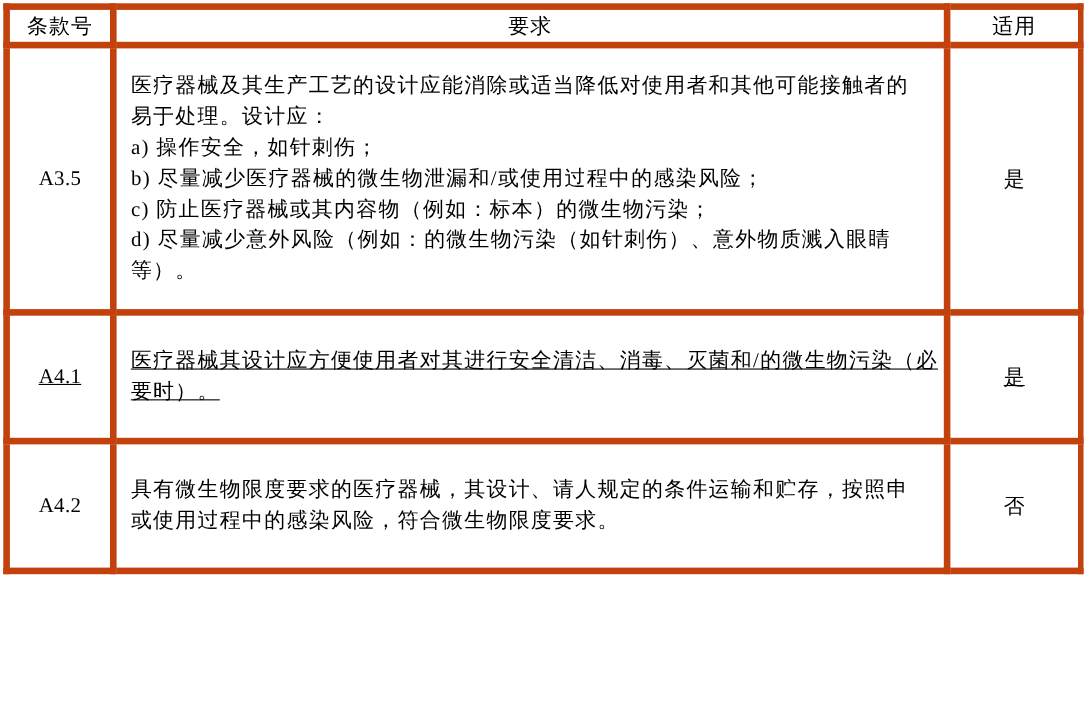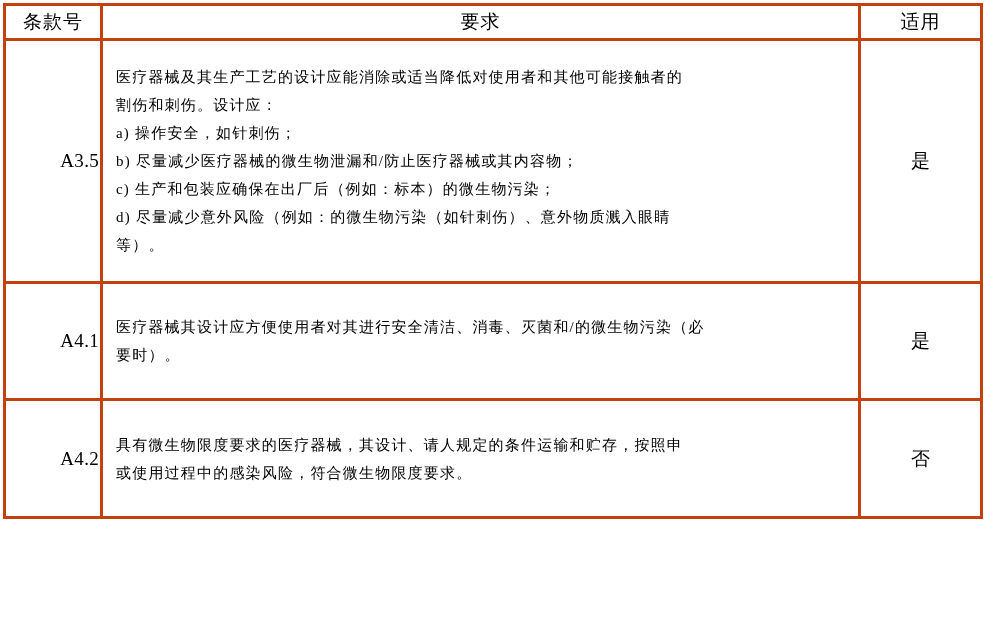--- a/index.html
+++ b/index.html
@@ -21,49 +21,49 @@
   table.req-table {
     position: absolute;
     left: 3px;
     top: 3px;
     width: 977px;
     border-collapse: collapse;
     table-layout: fixed;
   }
   table.req-table th,
   table.req-table td {
-    border: 3px solid #c2410c;
+    border: 6px solid #c2410c;
     vertical-align: middle;
     overflow: hidden;
     background: #ffffff;
   }
   col.c-clause { width: 97px; }
   col.c-req    { width: 758px; }
   col.c-app    { width: 122px; }
 
   tr.header-row { height: 35px; }
   tr.row-a35    { height: 243px; }
   tr.row-a4     { height: 120px; }
-  tr.row-a41    { height: 117px; }
+  tr.row-a41    { height: 117px; text-decoration: underline; }
   tr.row-a42    { height: 118px; }
 
   th.header-cell {
     font-weight: normal;
     font-size: 19px;
     letter-spacing: 1px;
     text-align: center;
   }
   td.clause-cell {
-    text-align: right;
+    text-align: center;
     font-size: 19px;
     letter-spacing: 0.3px;
   }
   td.req-cell {
     padding: 4px 10px 4px 13px;
-    font-size: 15px;
+    font-size: 19px;
   }
   td.app-cell {
     text-align: center;
     font-size: 19px;
   }
   .req-line {
     line-height: 28px;
     letter-spacing: 1.2px;
     white-space: nowrap;
   }
@@ -83,24 +83,24 @@
         <th class="header-cell">条款号</th>
         <th class="header-cell">要求</th>
         <th class="header-cell">适用</th>
       </tr>
     </thead>
     <tbody>
       <tr class="row-a35">
         <td class="clause-cell">A3.5</td>
         <td class="req-cell">
           <div class="req-line">医疗器械及其生产工艺的设计应能消除或适当降低对使用者和其他可能接触者的</div>
-          <div class="req-line">割伤和刺伤。设计应：</div>
+          <div class="req-line">易于处理。设计应：</div>
           <div class="req-line">a) 操作安全，如针刺伤；</div>
-          <div class="req-line">b) 尽量减少医疗器械的微生物泄漏和/防止医疗器械或其内容物；</div>
-          <div class="req-line">c) 生产和包装应确保在出厂后（例如：标本）的微生物污染；</div>
+          <div class="req-line">b) 尽量减少医疗器械的微生物泄漏和/或使用过程中的感染风险；</div>
+          <div class="req-line">c) 防止医疗器械或其内容物（例如：标本）的微生物污染；</div>
           <div class="req-line">d) 尽量减少意外风险（例如：的微生物污染（如针刺伤）、意外物质溅入眼睛</div>
           <div class="req-line">等）。</div>
         </td>
         <td class="app-cell">是</td>
       </tr>
       <tr class="row-a41">
         <td class="clause-cell">A4.1</td>
         <td class="req-cell">
           <div class="req-line">医疗器械其设计应方便使用者对其进行安全清洁、消毒、灭菌和/的微生物污染（必</div>
           <div class="req-line">要时）。</div>

